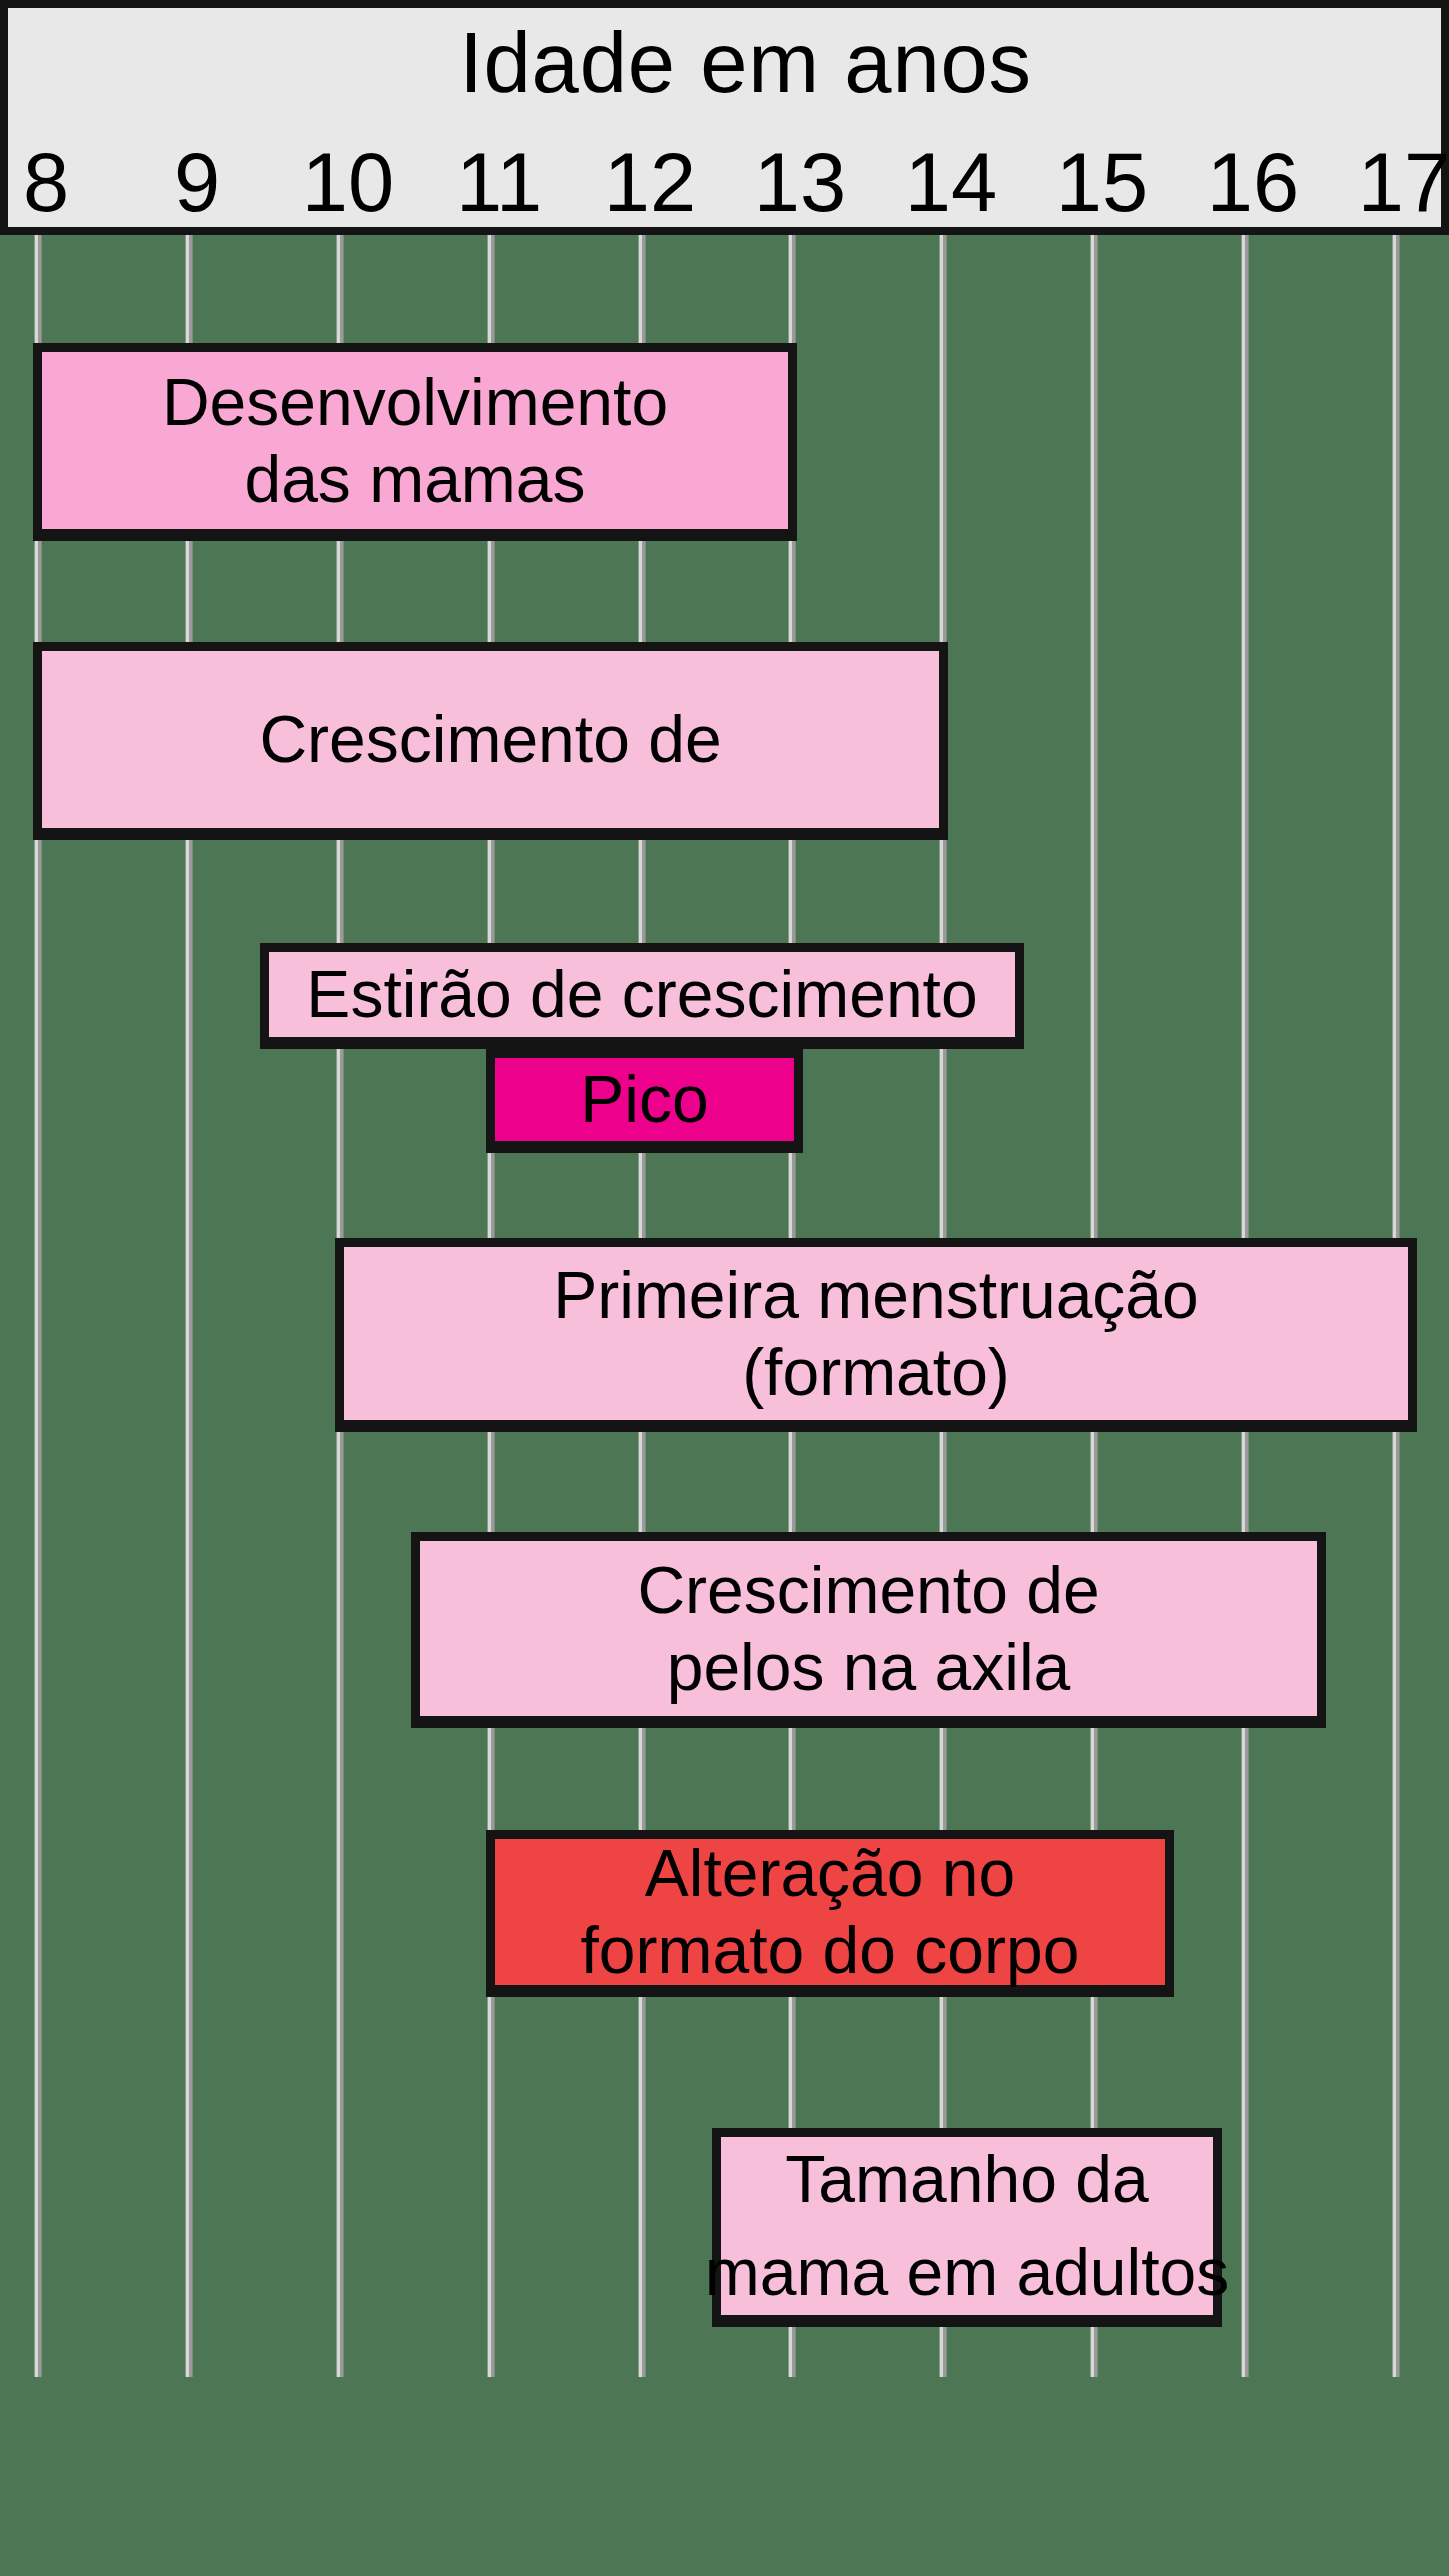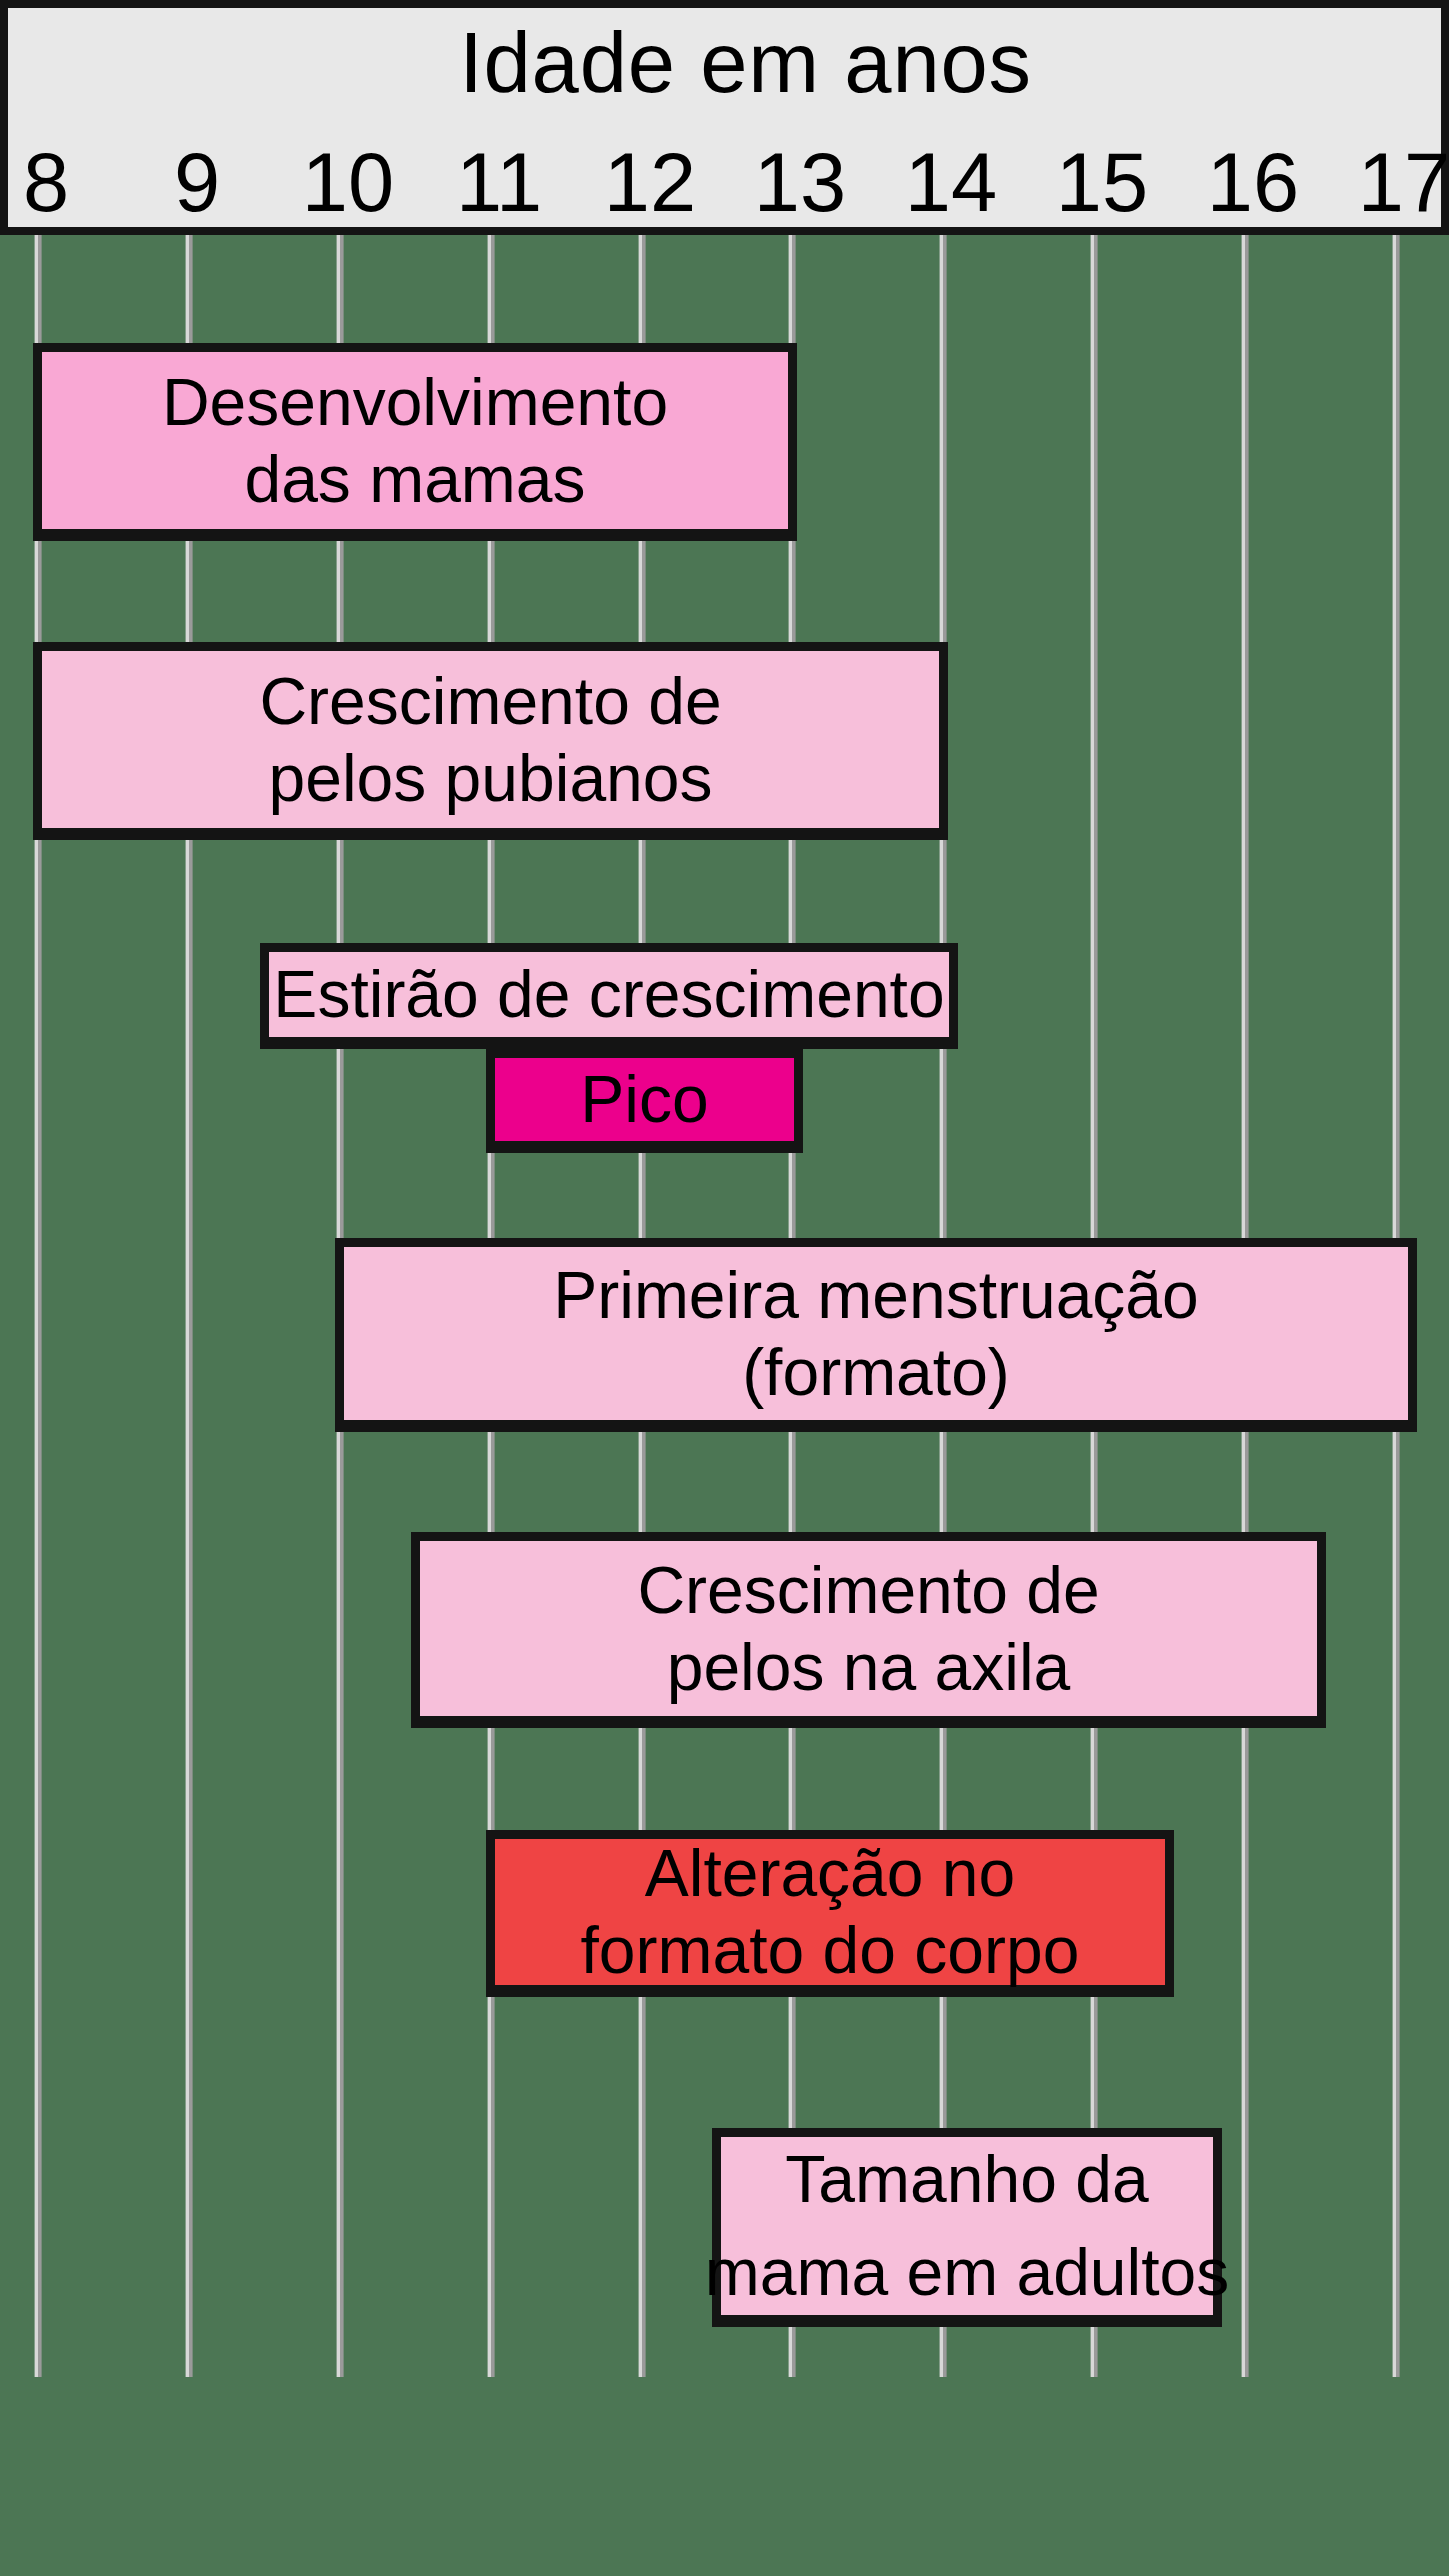--- a/index.html
+++ b/index.html
@@ -91,23 +91,22 @@
       <div class="gridline" style="left: 943px; top: 235px; height: 2142px;"></div>
       <div class="gridline" style="left: 1094px; top: 235px; height: 2142px;"></div>
       <div class="gridline" style="left: 1245px; top: 235px; height: 2142px;"></div>
       <div class="gridline" style="left: 1396px; top: 235px; height: 2142px;"></div>
       <div class="bar" style="left: 33px; width: 764px; top: 343px; height: 198px; background: #f9a8d4; border-color: rgb(20, 20, 20);">
         <div class="line" style="color: rgb(0, 0, 0);">Desenvolvimento</div>
         <div class="line" style="color: rgb(0, 0, 0);">das mamas</div>
       </div>
       <div class="bar" style="left: 33px; width: 915px; top: 642px; height: 198px; background: rgb(247, 191, 218); border-color: rgb(20, 20, 20);">
         <div class="line" style="color: rgb(0, 0, 0);">Crescimento de</div>
-        <div class="line" style="color: rgb(0, 0, 0);">pelos pubianos</div>
       </div>
-      <div class="bar" style="left: 260px; width: 698px; top: 943px; height: 106px; background: rgb(247, 191, 218); border-color: rgb(20, 20, 20);">
+      <div class="bar" style="left: 260px; width: 764px; top: 943px; height: 106px; background: rgb(247, 191, 218); border-color: rgb(20, 20, 20);">
         <div class="line" style="color: rgb(0, 0, 0);">Estirão de crescimento</div>
       </div>
       <div class="bar" style="left: 486px; width: 317px; top: 1049px; height: 104px; background: rgb(236, 0, 140); border-color: rgb(20, 20, 20);">
         <div class="line" style="color: rgb(0, 0, 0);">Pico</div>
       </div>
       <div class="bar" style="left: 335px; width: 1082px; top: 1238px; height: 194px; background: rgb(247, 191, 218); border-color: rgb(20, 20, 20);">
         <div class="line" style="color: rgb(0, 0, 0);">Primeira menstruação</div>
         <div class="line" style="color: rgb(0, 0, 0);">(formato)</div>
       </div>
       <div class="bar" style="left: 411px; width: 915px; top: 1532px; height: 196px; background: rgb(247, 191, 218); border-color: rgb(20, 20, 20);">

